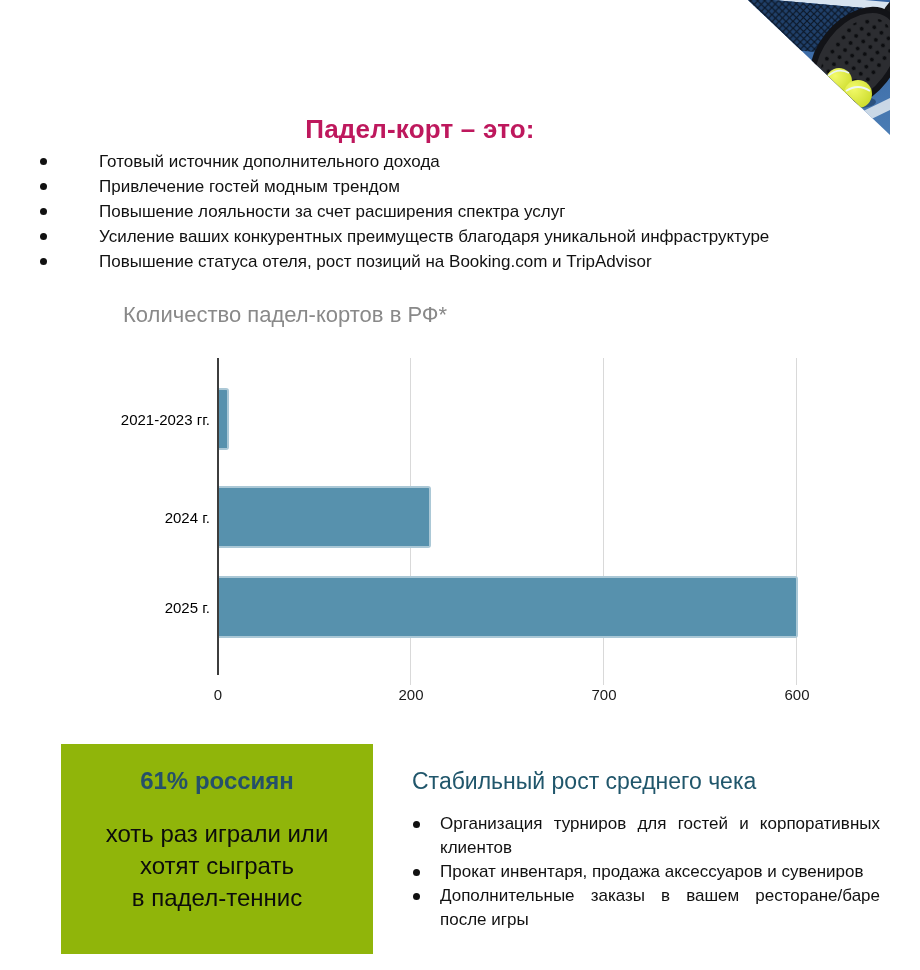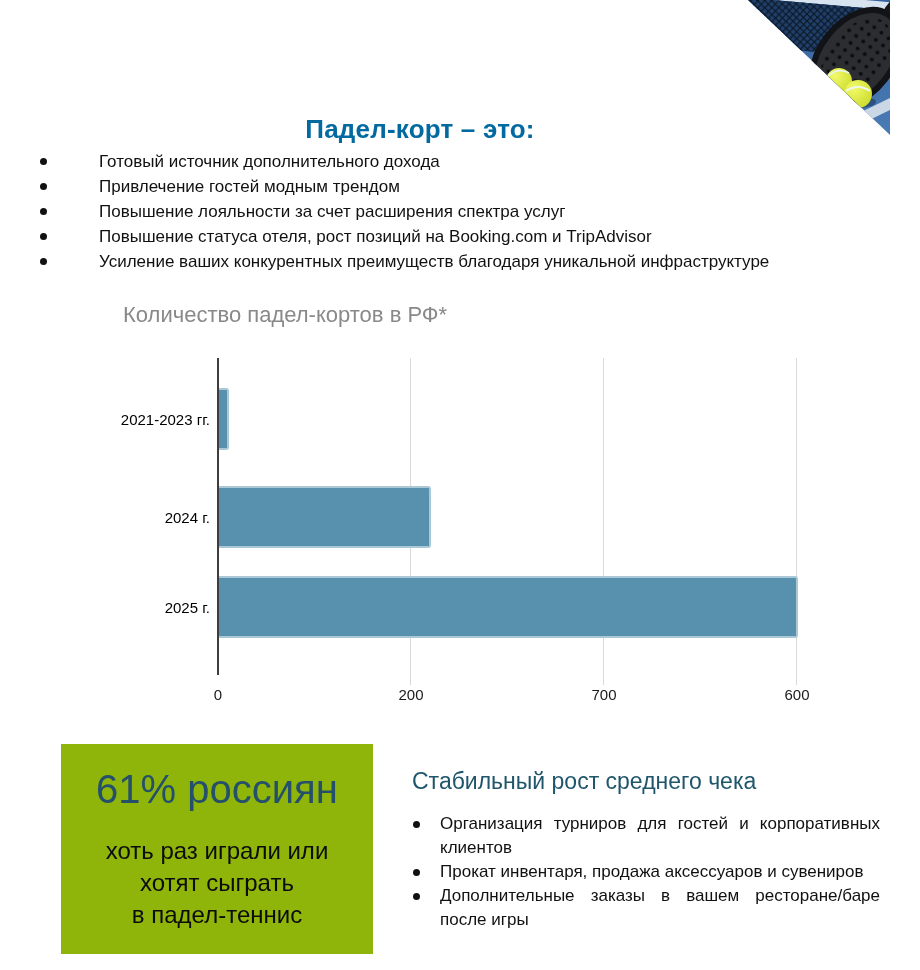--- a/index.html
+++ b/index.html
@@ -63,21 +63,21 @@
     position:absolute; top:calc(100% + 11px); transform:translateX(-50%);
     font-size:15px; color:#1a1a1a;
   }
 
   
   .statbox {
     position:absolute; left:61px; top:744px; width:312px; height:210px;
     background:#90b50a; text-align:center;
   }
   .stat-headline {
-    margin-top:23px; font-size:40px; font-weight:normal; color:#25506a;
+    margin-top:23px; font-size:24px; font-weight:bold; color:#25506a;
   }
   .stat-body { margin-top:23px; font-size:24px; line-height:32px; color:#0c0c0c; }
 
   
   .revenue { position:absolute; left:412px; top:768px; width:468px; }
   .revenue h2 {
     text-align:left; font-size:23px; font-weight:normal; color:#20566b;
   }
   .revenue ul { list-style:none; margin-top:17px; }
   .revenue li {
@@ -125,28 +125,28 @@
       <ellipse cx="108" cy="58" rx="28" ry="46" fill="url(#holes)"></ellipse>
     </g>
     <g>
       <circle cx="91" cy="81" r="13" fill="url(#ball)"></circle>
       <path d="M80 76 q 10 -9 21 -3" stroke="#e9f3ef" stroke-width="1.6" fill="none"></path>
       <circle cx="110" cy="94" r="14" fill="url(#ball)"></circle>
       <path d="M98 91 q 12 -8 24 0" stroke="#eef6f2" stroke-width="1.8" fill="none"></path>
     </g>
   </svg>
 
-  <h1 class="title teal" style="color: #0369a1;">Падел-корт – это:</h1>
+  <h1 class="title teal" style="color: #be185d;">Падел-корт – это:</h1>
 
   <ul class="intro">
     <li><span class="dot"></span><span>Готовый источник дополнительного дохода</span></li>
     <li><span class="dot"></span><span>Привлечение гостей модным трендом</span></li>
     <li><span class="dot"></span><span>Повышение лояльности за счет расширения спектра услуг</span></li>
+    <li><span class="dot"></span><span>Усиление ваших конкурентных преимуществ благодаря уникальной инфраструктуре</span></li>
     <li><span class="dot"></span><span>Повышение статуса отеля, рост позиций на Booking.com и TripAdvisor</span></li>
-    <li><span class="dot"></span><span>Усиление ваших конкурентных преимуществ благодаря уникальной инфраструктуре</span></li>
   </ul>
 
   <div class="chart-title" style="color: rgb(137, 137, 137);">Количество падел-кортов в РФ*</div>
   <div class="plot">
       <div class="gridline" style="left: 579px;"></div>
       <div class="gridline" style="left: 386px;"></div>
       <div class="gridline" style="left: 193px;"></div>
     <div class="axis"></div>
     <div class="bar-row" style="top: 30px;">
       <span class="cat">2021-2023 гг.</span>

